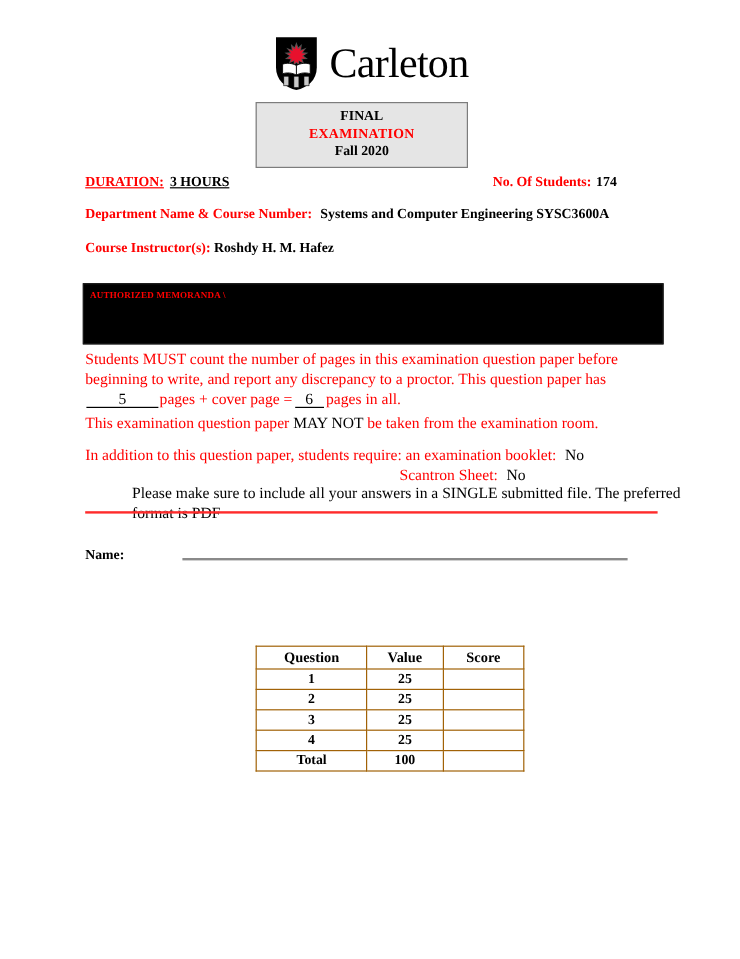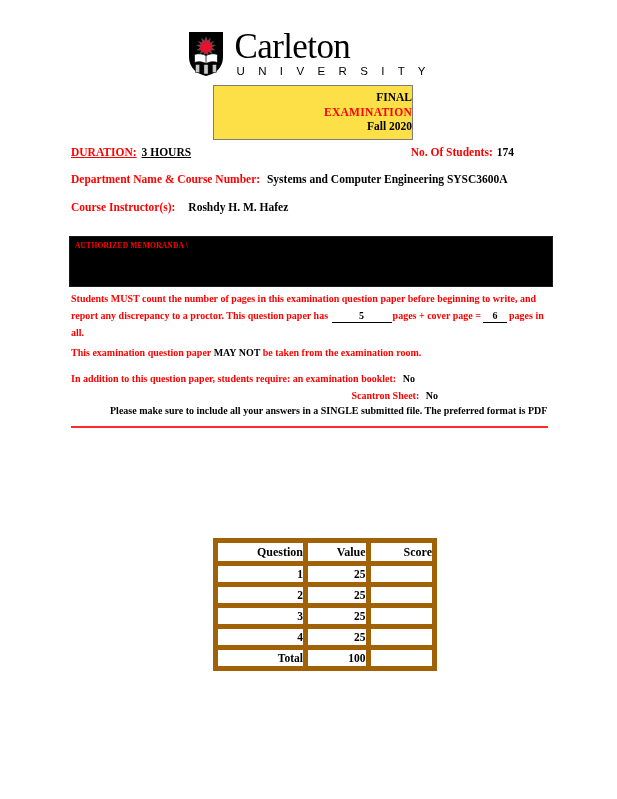--- a/index.html
+++ b/index.html
@@ -57,26 +57,26 @@
     color: #000;
     margin-top: 3px;
     margin-left: 2px;
   }
 
   
   .exam-box {
     position: absolute;
     left: 213px;
     top: 85px;
-    width: 200px;
+    width: 177px;
     border: 1px solid #7c7c7c;
-    text-align: right;
+    text-align: center;
     padding: 4px 0 5px 0;
     box-sizing: border-box;
-    background: #fde047;
+    background: #e5e5e5;
   }
   .exam-box div {
     font-weight: bold;
     font-size: 11.5px;
     line-height: 14.5px;
   }
   .exam-line-final { color: #000; }
   .exam-line-exam  { color: #ff0000; font-size: 13px; letter-spacing: 0.3px; }
   .exam-line-term  { color: #000; font-size: 12.5px; }
 
@@ -115,22 +115,22 @@
     letter-spacing: 0.2px;
     margin: 4px 0 0 5px;
   }
 
   
   .para {
     position: absolute;
     left: 71px;
     width: 485px;
     color: #ff0000;
-    font-weight: bold;
-    font-size: 10px;
+    font-weight: normal;
+    font-size: 13px;
     line-height: 17px;
   }
   .p-count { top: 290px; }
   .blank-long {
     display: inline-block;
     min-width: 60px;
     text-align: center;
     color: #000;
     border-bottom: 1.3px solid #000;
     line-height: 13px;
@@ -197,22 +197,22 @@
     top: 538px;
     width: 224px;
     border-collapse: collapse;
     font-weight: bold;
     font-size: 11.5px;
     color: #000;
     background: #fff;
   }
   .marks-table th,
   .marks-table td {
-    border: 5px solid #a16207;
-    text-align: right;
+    border: 1px solid #a16207;
+    text-align: center;
     height: 16px;
     padding: 0;
     font-weight: bold;
   }
   .marks-table th { font-size: 12px; height: 18px; }
   .col-q { width: 88px; }
   .col-v { width: 60px; }
   .col-s { width: 64px; }
 </style>
 </head>
@@ -232,21 +232,20 @@
         <path d="M19 24.6 L19 32.6" stroke="#000000" stroke-width="0.8"></path>
       </g>
       <g fill="#c9c9c9" stroke="#000000" stroke-width="0.5">
         <rect x="8.5" y="33.5" width="4.2" height="8"></rect>
         <rect x="16.9" y="33.5" width="4.2" height="9.5"></rect>
         <rect x="25.3" y="33.5" width="4.2" height="8"></rect>
       </g>
     </svg>
     <div class="wordmark">
       <div class="wordmark-main">Carleton</div>
-      <div class="wordmark-sub">U N I V E R S I T Y</div>
     </div>
   </div>
 
   <div class="exam-box">
     <div class="exam-line-final">FINAL</div>
     <div class="exam-line-exam">EXAMINATION</div>
     <div class="exam-line-term">Fall 2020</div>
   </div>
 
   <div class="meta row-duration">
@@ -257,21 +256,21 @@
     <span class="val-blk" style="margin-left:4px;margin-right:35px">174</span>
   </div>
 
   <div class="meta row-dept">
     <span class="lbl-red">Department Name &amp; Course Number:</span>
     <span class="val-blk" style="margin-left:4px">Systems and Computer Engineering SYSC3600A</span>
   </div>
 
   <div class="meta row-instr">
     <span class="lbl-red">Course Instructor(s):</span>
-    <span class="val-blk" style="margin-left:10px">Roshdy H. M. Hafez</span>
+    <span class="val-blk" style="margin-left:0">Roshdy H. M. Hafez</span>
   </div>
 
   <div class="memo-box">
     <div class="memo-text">AUTHORIZED MEMORANDA \</div>
   </div>
 
   <div class="para p-count">
     <span>Students MUST count the number of pages in this examination question paper before beginning to write, and report any discrepancy to a proctor.  This question paper has</span>
     <span class="blank-long">5</span><span>pages + cover page =</span><span class="blank-short">6</span><span>pages in all.</span>
   </div>
@@ -288,20 +287,24 @@
     <span class="addition-line2">
       <span>Scantron Sheet:</span>
       <span class="val-blk" style="margin-left:4px">No</span>
     </span>
   </div>
 
   <div class="para p-single">Please make sure to include all your answers in a SINGLE submitted file.  The preferred format is PDF</div>
 
   <div class="red-rule"></div>
 
+  <div class="field field-name">
+    <span class="field-label">Name:</span>
+    <span class="field-rule rule-name"></span>
+  </div>
 
 
   <table class="marks-table">
     <thead>
       <tr>
         <th class="col-q">Question</th>
         <th class="col-v">Value</th>
         <th class="col-s">Score</th>
       </tr>
     </thead>

